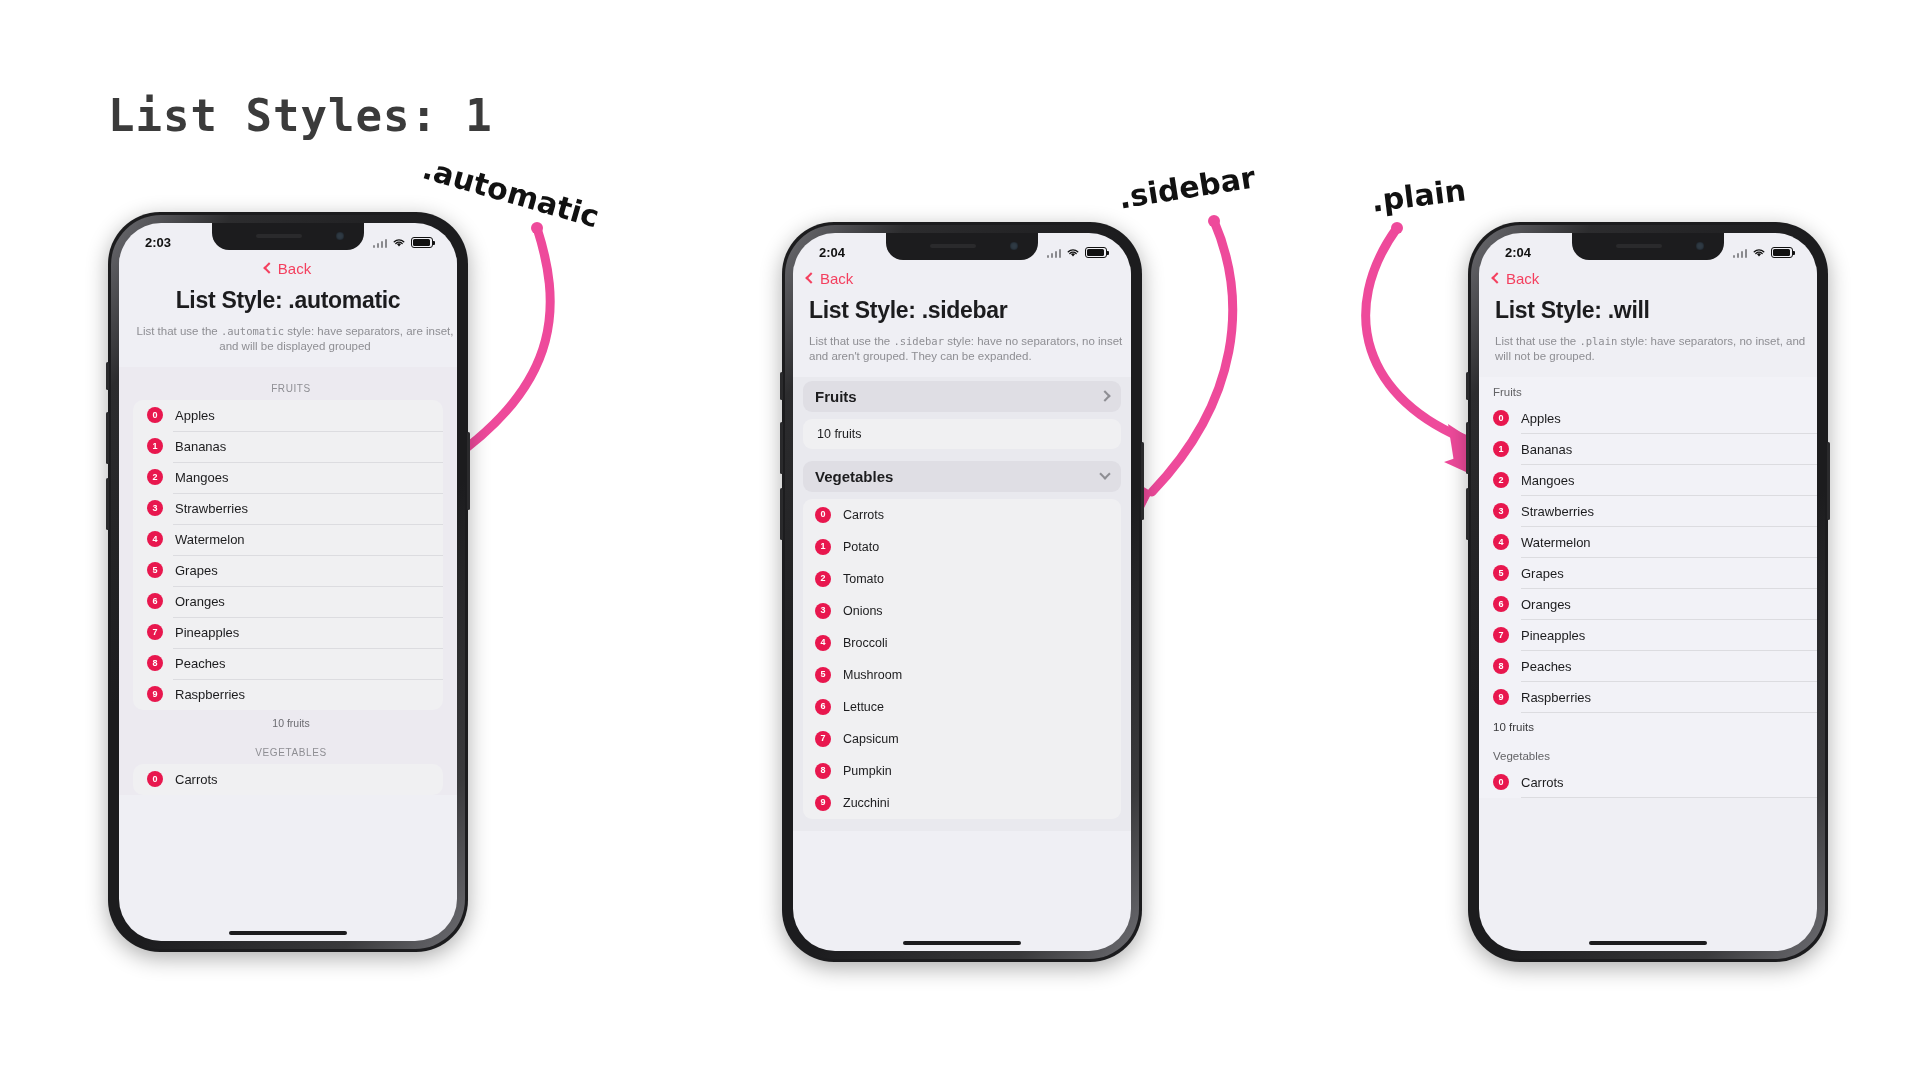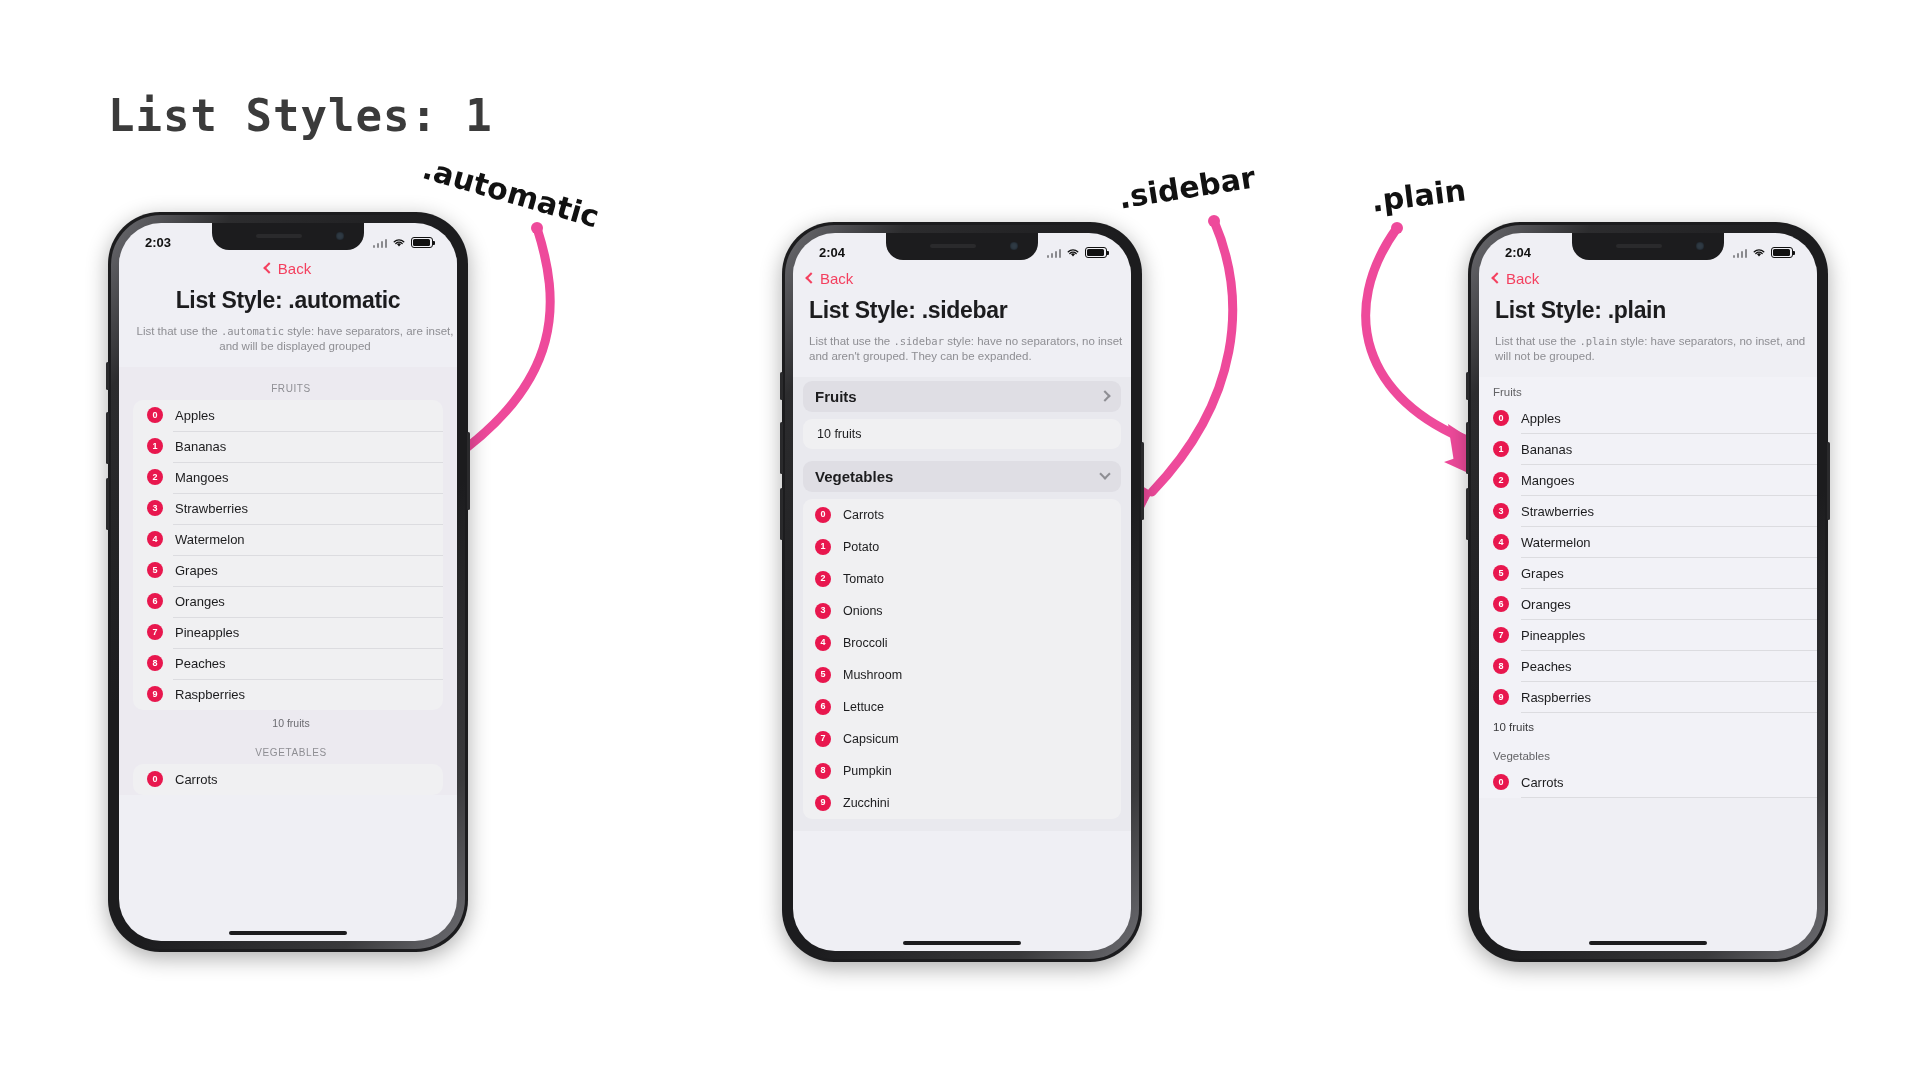--- a/index.html
+++ b/index.html
@@ -532,21 +532,21 @@
         </span>
       </div>
 
       <div class="navbar">
         <span class="back">
           <span class="chev"></span>
           <span>Back</span>
         </span>
       </div>
 
-      <div class="bigtitle">List Style: .plain</div>
+      <div class="bigtitle">List Style: .will</div>
 
       <div class="desc">
         <span>List that use the </span><code>.plain</code><span> style: have separators, no inset, and will not be grouped.</span>
       </div>
 
       <div class="listbody bg-plainbg">
         <div class="plain-head">Fruits</div>
         <div class="plain-row">
             <span class="badge">0</span>
             <span>Apples</span>

